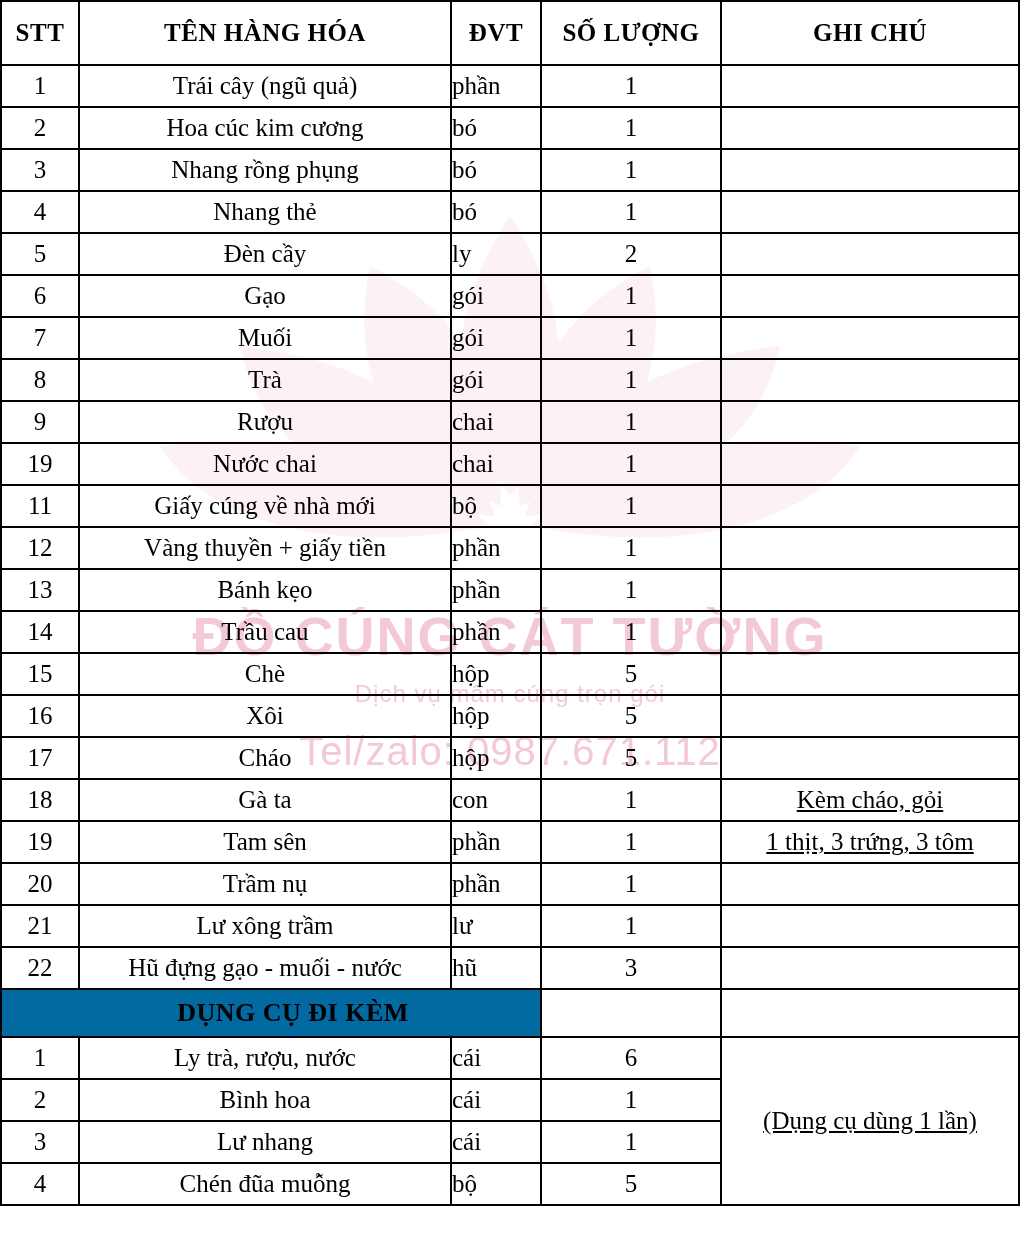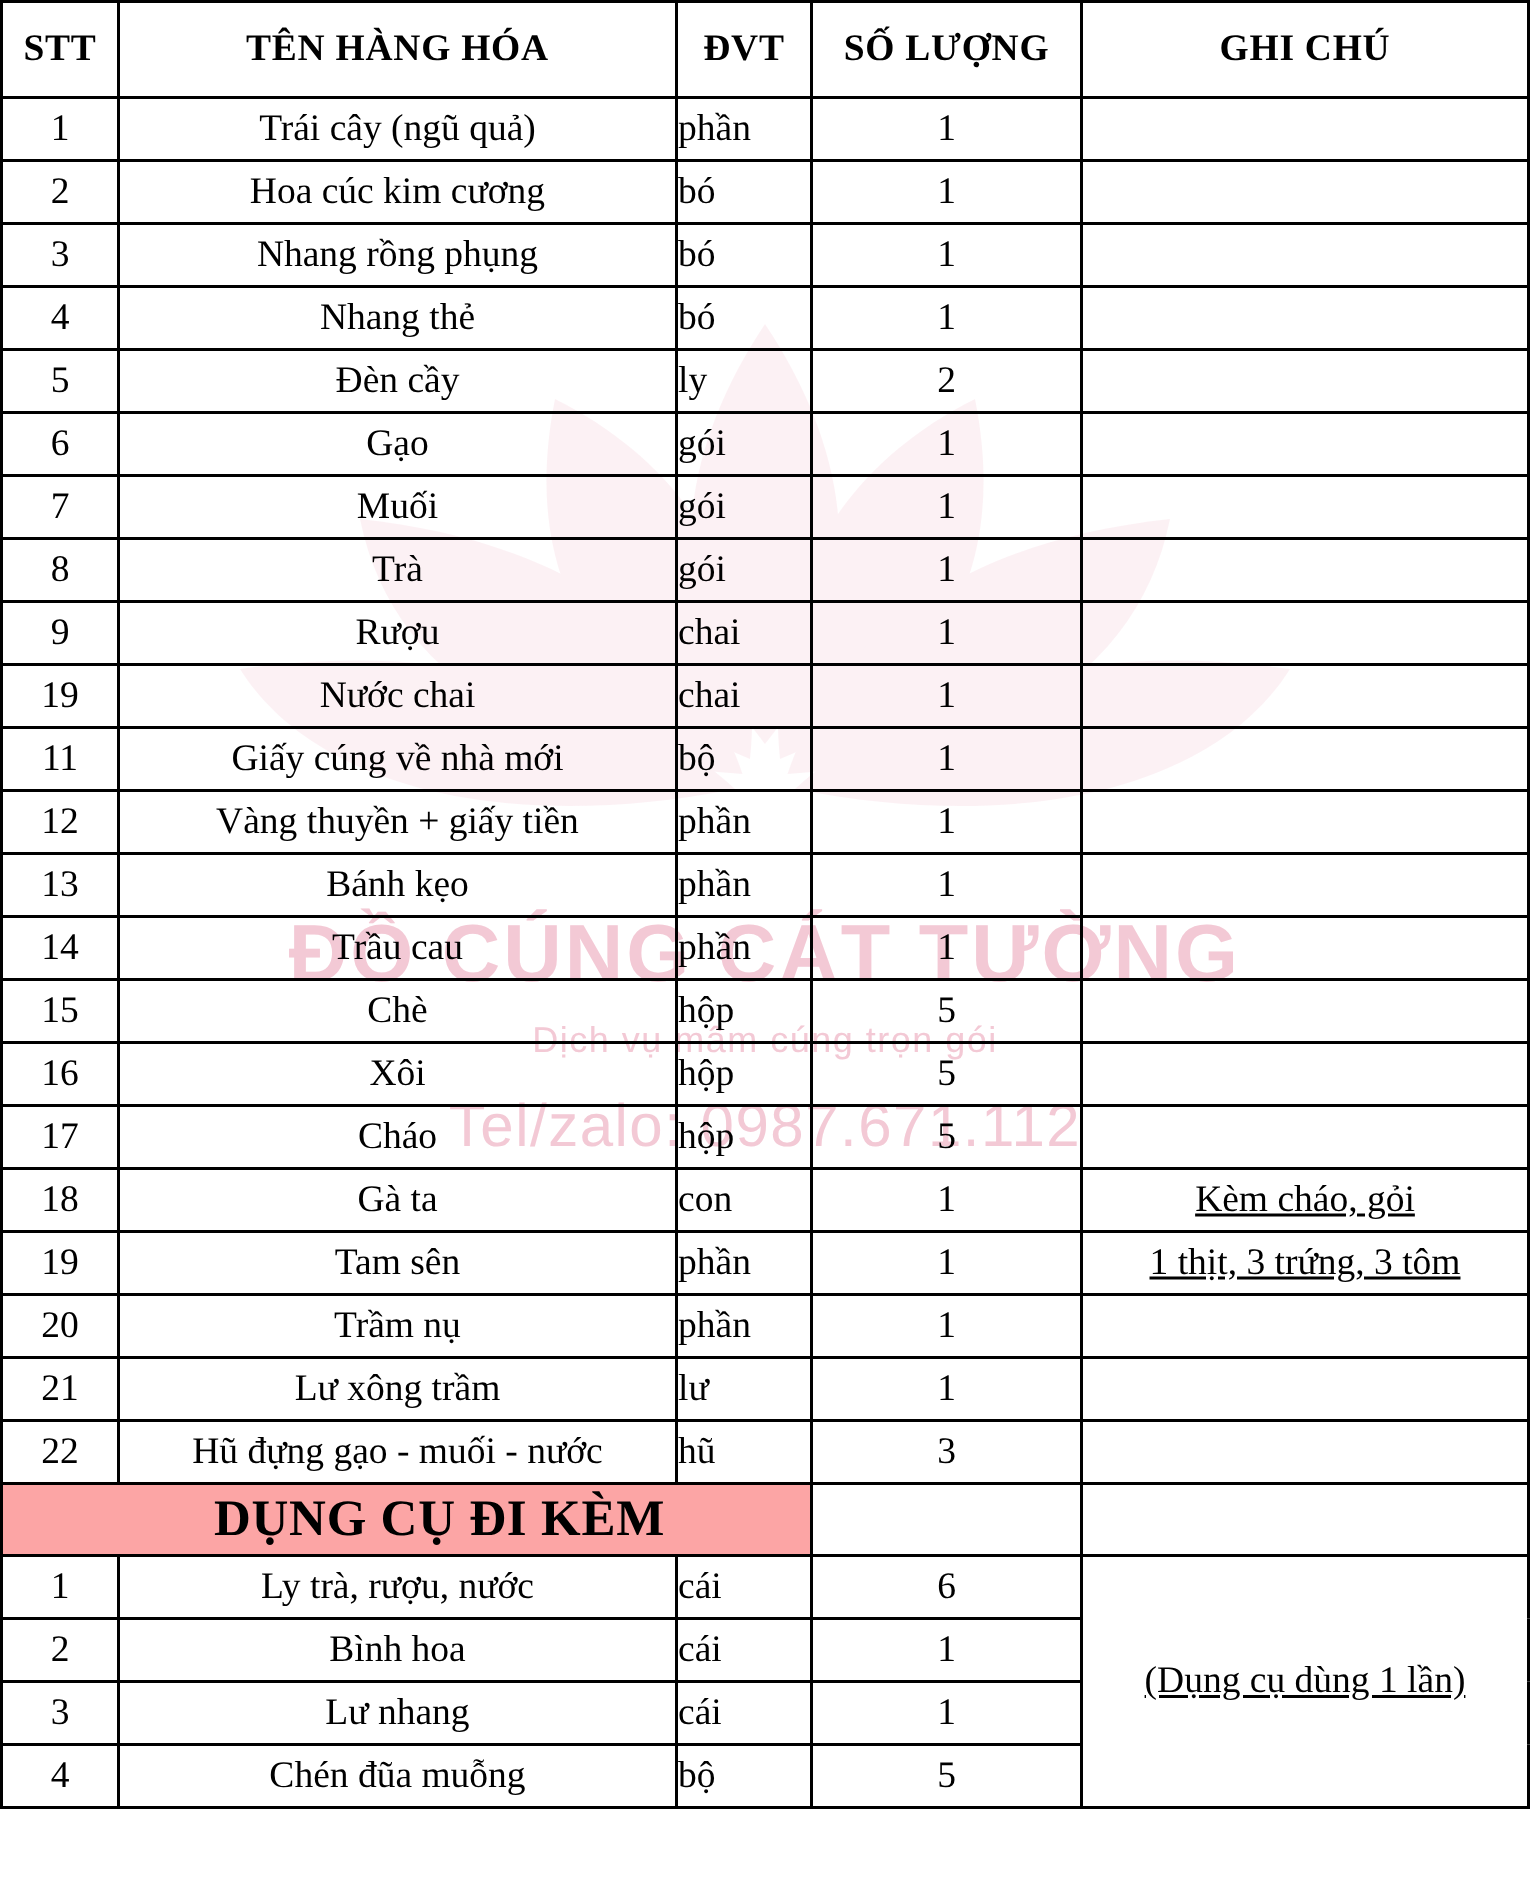--- a/index.html
+++ b/index.html
@@ -103,24 +103,24 @@
   td.c-qty {
     text-align: center;
   }
   td.c-note {
     text-align: center;
     padding: 0 4px;
     font-size: 24px;
     text-decoration: underline;
   }
   tr.section-row td.section-title {
-    background: #fca5a5;
+    background: #0369a1;
     text-align: center;
     font-weight: bold;
-    font-size: 34px;
+    font-size: 26px;
     letter-spacing: 0.5px;
     height: 46px;
     padding-left: 44px;
   }
   tr.section-row td.section-blank {
     background: #ffffff;
   }
 </style>
 </head>
 <body>

